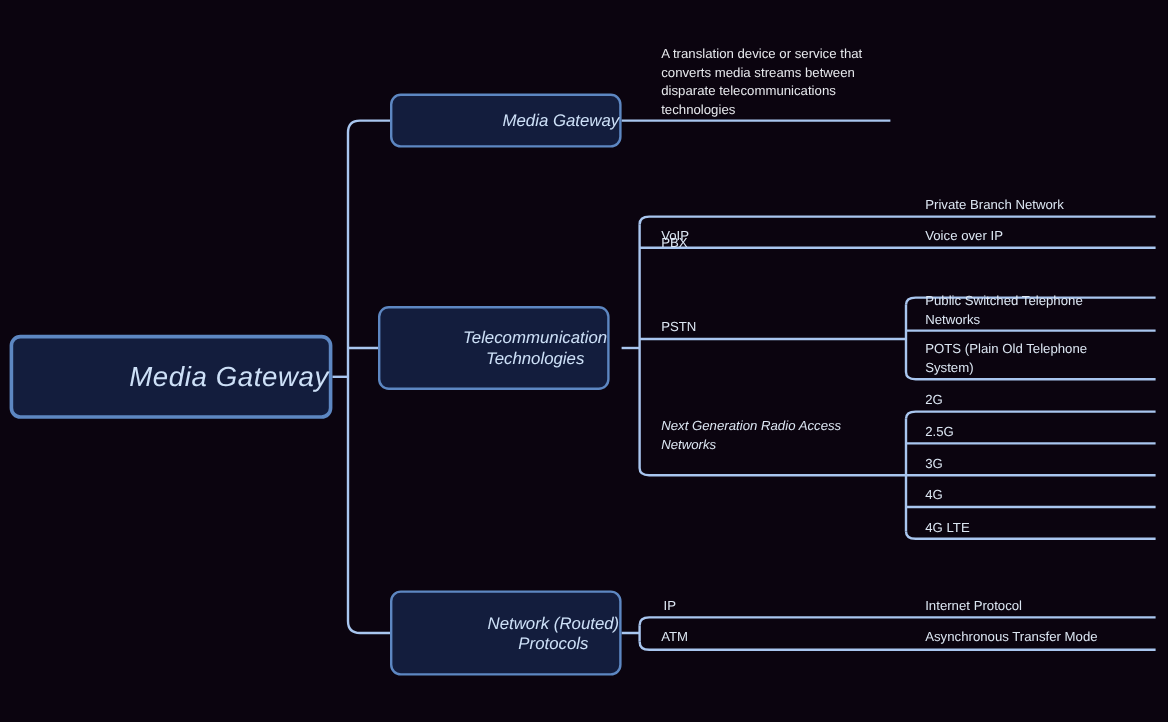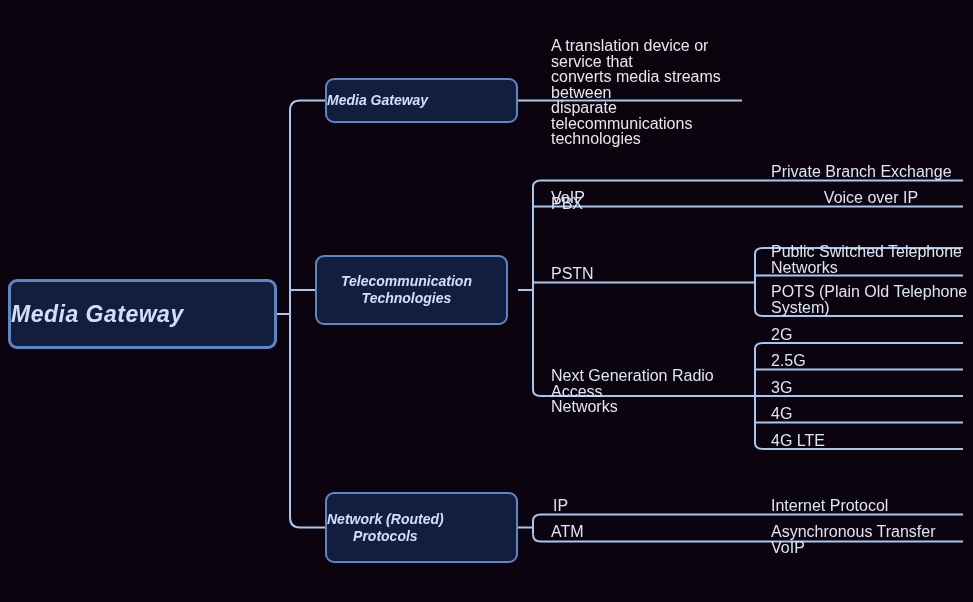--- a/index.html
+++ b/index.html
@@ -17,29 +17,29 @@
     background:var(--background);
     font-family:"Liberation Sans",sans-serif;
   }
   svg.links{position:absolute;left:0;top:0;}
   svg.links path{stroke:var(--line);stroke-width:2;fill:none;}
   .node{
     position:absolute;box-sizing:border-box;
     background:var(--node-fill);
     border:2.5px solid var(--node-border);
     border-radius:9px;
-    display:flex;align-items:center;justify-content:flex-start;
+    display:flex;align-items:center;justify-content:flex-end;
     text-align:center;color:var(--node-text);
-    font-weight:bold;font-style:italic;
+    font-weight:normal;font-style:italic;
     white-space:pre-line;cursor:pointer;
   }
   .node.root{border-width:3px;font-size:23px;letter-spacing:.5px;}
   .node.branch{font-size:14px;line-height:17px;}
   .leaf{
-    position:absolute;font-size:16px;line-height:15.5px;
+    position:absolute;font-size:11px;line-height:15.5px;
     color:var(--leaf-text);white-space:pre-line;cursor:pointer;
   }
   .leaf.desc{color:var(--description-text);}
 </style>
 </head>
 <body>
 
 <div class="canvas">
 
   <svg class="links" width="973" height="602" viewBox="0 0 973 602">
@@ -86,34 +86,34 @@
   </div>
 
   <div class="leaf desc" style="left:551px;top:38px;width:192px;">A translation device or service that
 converts media streams between
 disparate telecommunications
 technologies</div>
 
   <div class="leaf" style="left:551px;top:164px;width:200px;margin-top:32px;">PBX</div>
   <div class="leaf" style="left:551px;top:190px;width:200px;">VoIP</div>
   <div class="leaf" style="left:551px;top:266px;width:200px;">PSTN</div>
-  <div class="leaf" style="left:551px;top:368px;width:200px;">Next Generation Radio Access
+  <div class="leaf" style="left:551px;top:348px;width:200px;font-style:italic;">Next Generation Radio Access
 Networks</div>
 
-  <div class="leaf" style="left:771px;top:164px;width:200px;">Private Branch Exchange</div>
-  <div class="leaf" style="left:771px;top:190px;width:200px;text-align:center;">Voice over IP</div>
+  <div class="leaf" style="left:771px;top:164px;width:200px;">Private Branch Network</div>
+  <div class="leaf" style="left:771px;top:190px;width:200px;">Voice over IP</div>
   <div class="leaf" style="left:771px;top:216px;width:200px;margin-top:28px;">Public Switched Telephone
 Networks</div>
   <div class="leaf" style="left:771px;top:284px;width:200px;">POTS (Plain Old Telephone
 System)</div>
   <div class="leaf" style="left:771px;top:327px;width:200px;">2G</div>
   <div class="leaf" style="left:771px;top:353px;width:200px;">2.5G</div>
   <div class="leaf" style="left:771px;top:380px;width:200px;">3G</div>
   <div class="leaf" style="left:771px;top:406px;width:200px;">4G</div>
   <div class="leaf" style="left:771px;top:433px;width:200px;">4G LTE</div>
 
   <div class="leaf" style="left:553px;top:498px;width:200px;">IP</div>
   <div class="leaf" style="left:551px;top:524px;width:200px;">ATM</div>
 
   <div class="leaf" style="left:771px;top:498px;width:200px;">Internet Protocol</div>
-  <div class="leaf" style="left:771px;top:524px;width:200px;">Asynchronous Transfer VoIP</div>
+  <div class="leaf" style="left:771px;top:524px;width:200px;">Asynchronous Transfer Mode</div>
 
 </div>
 
 </body></html>

